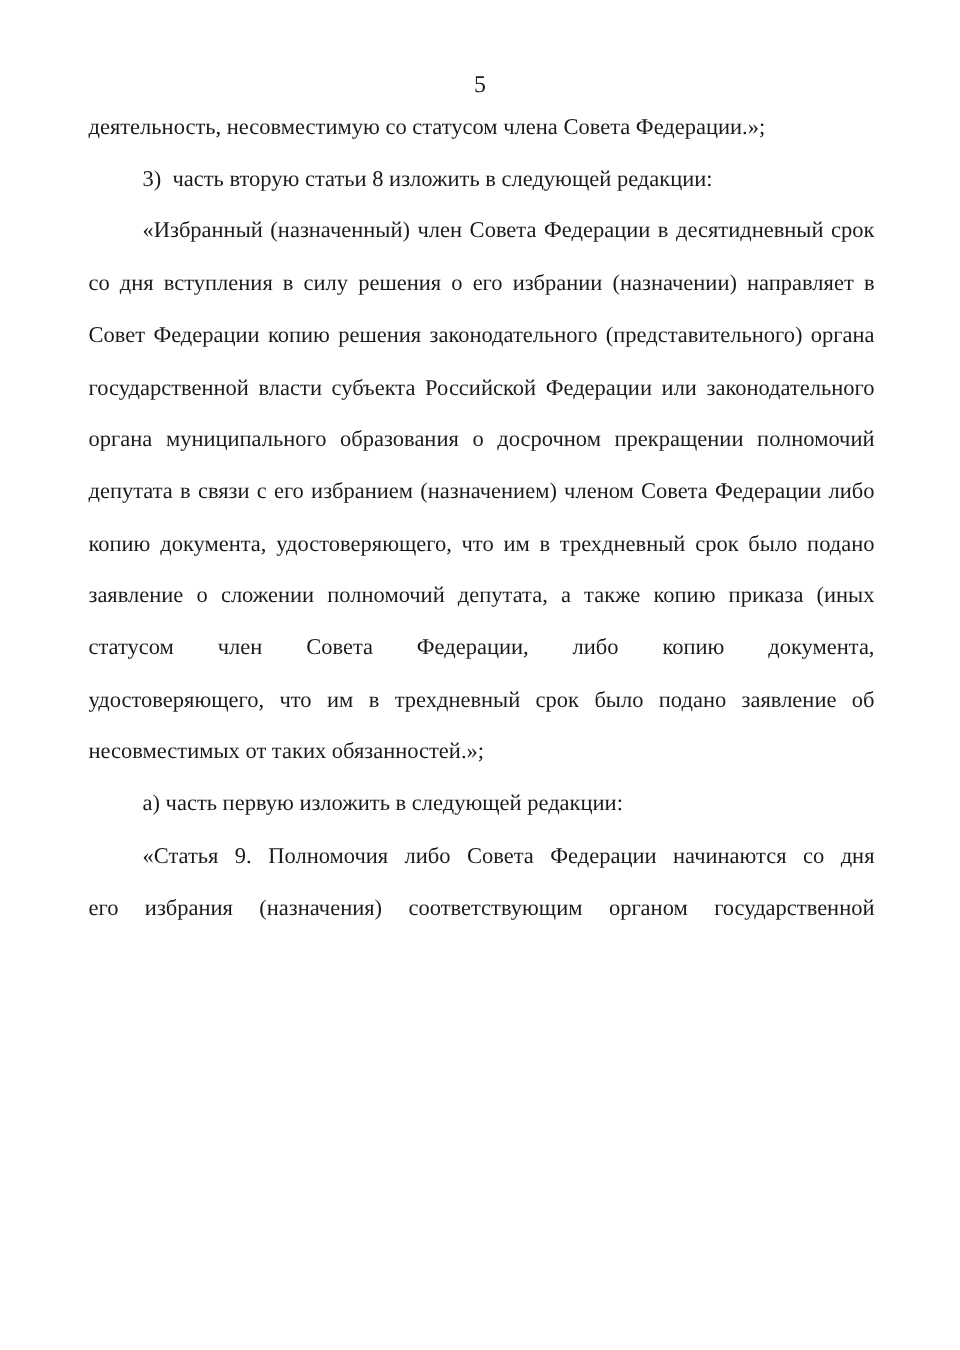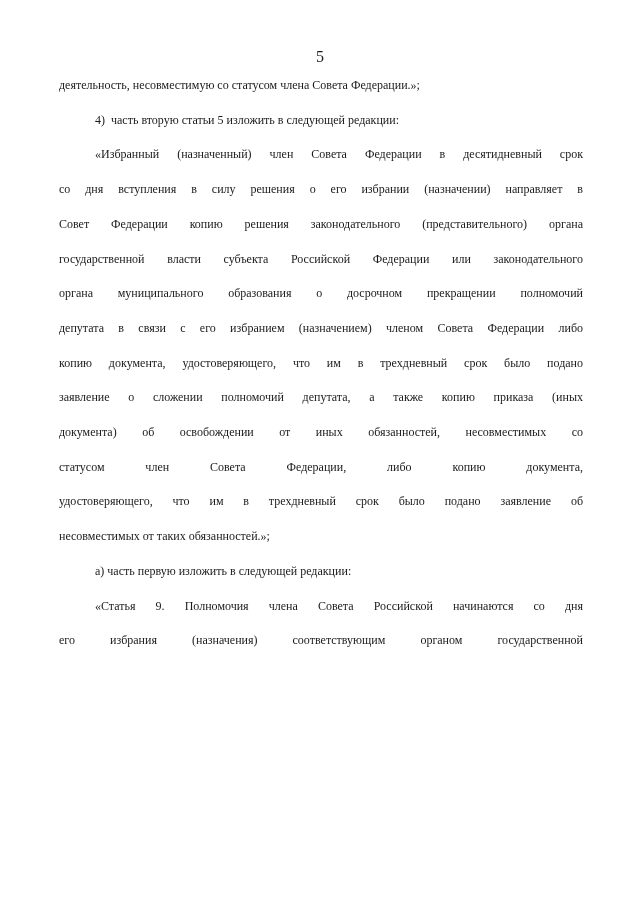--- a/index.html
+++ b/index.html
@@ -19,21 +19,21 @@
   }
   .page-number {
     padding-top: 46px;
     height: 22px;
     line-height: 22px;
     text-align: center;
     font-size: 16px;
   }
   .content {
     padding: 0 57px 0 59px;
-    font-size: 12px;
+    font-size: 15px;
   }
   .para {
     margin: 0;
     padding: 0;
   }
   .line {
     display: block;
     line-height: 34.7px;
     white-space: normal;
     text-align: left;
@@ -53,37 +53,36 @@
 </head>
 <body>
 
 <div class="page">
   <div class="page-number">5</div>
   <div class="content">
       <div class="para">
         <div class="line"><span>деятельность, несовместимую со статусом члена Совета Федерации.»;</span></div>
       </div>
       <div class="para">
-        <div class="line first"><span>4) часть вторую статьи 5 изложить в следующей редакции:</span></div>
+        <div class="line first"><span>3) часть вторую статьи 8 изложить в следующей редакции:</span></div>
       </div>
       <div class="para">
         <div class="line just first"><span>«Избранный (назначенный) член Совета Федерации в десятидневный срок</span></div>
         <div class="line just"><span>со дня вступления в силу решения о его избрании (назначении) направляет в</span></div>
         <div class="line just"><span>Совет Федерации копию решения законодательного (представительного) органа</span></div>
         <div class="line just"><span>государственной власти субъекта Российской Федерации или законодательного</span></div>
         <div class="line just"><span>органа муниципального образования о досрочном прекращении полномочий</span></div>
         <div class="line just"><span>депутата в связи с его избранием (назначением) членом Совета Федерации либо</span></div>
         <div class="line just"><span>копию документа, удостоверяющего, что им в трехдневный срок было подано</span></div>
         <div class="line just"><span>заявление о сложении полномочий депутата, а также копию приказа (иных</span></div>
-        <div class="line just"><span>документа) об освобождении от иных обязанностей, несовместимых со</span></div>
         <div class="line just"><span>статусом член Совета Федерации, либо копию документа,</span></div>
         <div class="line just"><span>удостоверяющего, что им в трехдневный срок было подано заявление об</span></div>
         <div class="line"><span>несовместимых от таких обязанностей.»;</span></div>
       </div>
       <div class="para">
         <div class="line first"><span>а) часть первую изложить в следующей редакции:</span></div>
       </div>
       <div class="para">
-        <div class="line just first"><span>«</span><span class="bold">Статья 9.</span><span> Полномочия члена Совета Российской начинаются со дня</span></div>
+        <div class="line just first"><span>«</span><span class="bold">Статья 9.</span><span> Полномочия либо Совета Федерации начинаются со дня</span></div>
         <div class="line just"><span>его избрания (назначения) соответствующим органом государственной</span></div>
       </div>
     </div>
 </div>
 
 </body></html>

